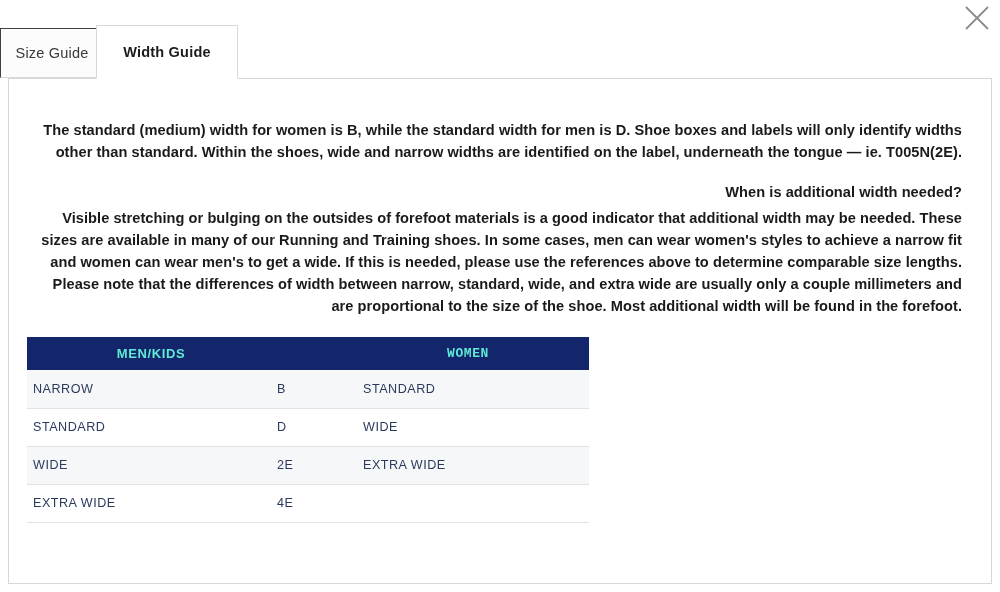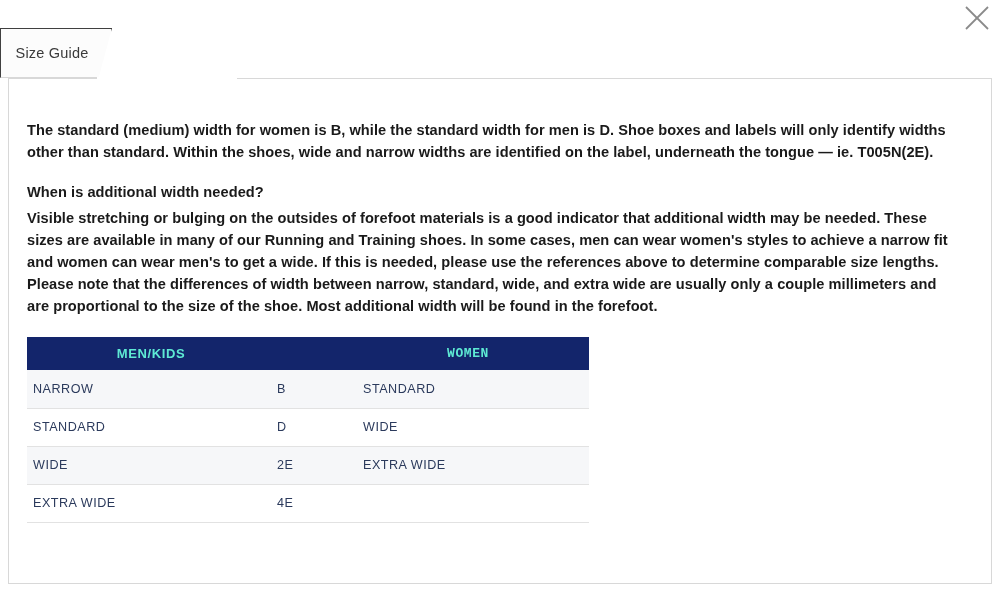--- a/index.html
+++ b/index.html
@@ -111,20 +111,21 @@
     width: 935px;
   }
 
   .para {
     color: #1a1a1a;
     font-size: 14.6px;
     line-height: 22px;
     margin: 0 0 18px 0;
     font-weight: bold;
     letter-spacing: 0.05px;
+    text-align: right;
   }
   .para-2 { margin-bottom: 4px; }
   .para-3 { margin-bottom: 0; }
 
   
   #width-table {
     margin-top: 20px;
     width: 562px;
     border-collapse: collapse;
     table-layout: fixed;
@@ -167,20 +168,23 @@
     <svg width="32" height="32" viewBox="0 0 32 32">
       <line x1="5" y1="5" x2="27" y2="27" stroke="#8a8a8a" stroke-width="1.8"></line>
       <line x1="27" y1="5" x2="5" y2="27" stroke="#8a8a8a" stroke-width="1.8"></line>
     </svg>
   </button>
 
   <div id="tab-strip">
     <div class="tab tab-inactive">
       <span>Size Guide</span>
     </div>
+    <div class="tab tab-active">
+      <span>Width Guide</span>
+    </div>
   </div>
 
   <div id="panel">
     <div id="content">
 
       <p class="para para-1">The standard (medium) width for women is B, while the standard width for men is D. Shoe boxes and labels will only identify widths other than standard. Within the shoes, wide and narrow widths are identified on the label, underneath the tongue — ie. T005N(2E).</p>
 
       <p class="para para-2">When is additional width needed?</p>
 
       <p class="para para-3">Visible stretching or bulging on the outsides of forefoot materials is a good indicator that additional width may be needed. These sizes are available in many of our Running and Training shoes. In some cases, men can wear women's styles to achieve a narrow fit and women can wear men's to get a wide. If this is needed, please use the references above to determine comparable size lengths. Please note that the differences of width between narrow, standard, wide, and extra wide are usually only a couple millimeters and are proportional to the size of the shoe. Most additional width will be found in the forefoot.</p>

